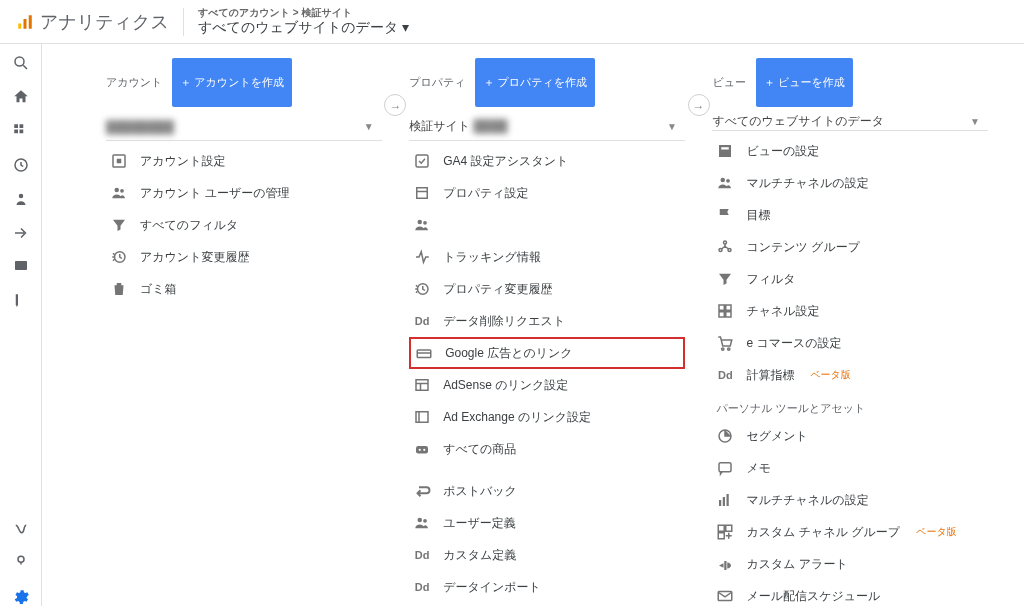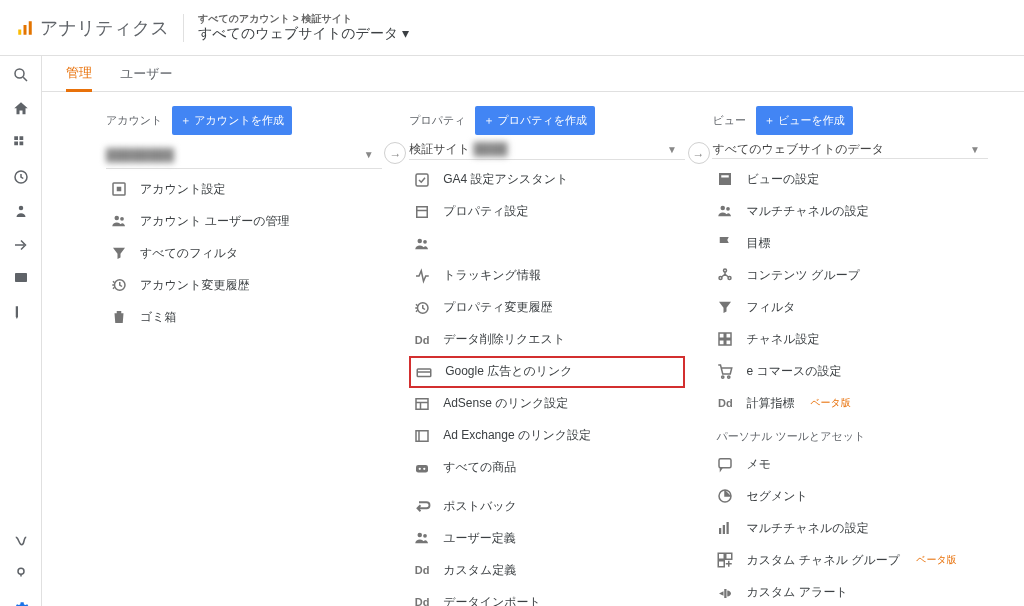--- a/index.html
+++ b/index.html
@@ -1,17 +1,17 @@
 <!DOCTYPE html>
 <html><head>
 <meta charset="utf-8">
 <style>
 * { box-sizing: border-box; margin: 0; padding: 0; }
 body { font-family: "Helvetica Neue", Arial, "Hiragino Sans", "Meiryo", sans-serif; background: #fff; color: #3c4043; font-size: 13px; width: 1024px; height: 606px; overflow: hidden; }
-.header { display: flex; align-items: center; height: 56px; border-bottom: 1px solid #e0e0e0; padding: 0 16px; }
+.header { display: flex; align-items: center; height: 44px; border-bottom: 1px solid #e0e0e0; padding: 0 16px; }
 .logo { display: flex; align-items: center; gap: 6px; }
 .logo-icon { width: 18px; height: 18px; }
 .app-title { font-size: 18px; color: #5f6368; font-weight: 400; }
 .hdr-sep { width:1px; height:28px; background:#e0e0e0; margin: 0 14px; }
 .breadcrumb-block { font-size: 11px; color: #666; line-height: 1.2; }
 .breadcrumb-block .bc-top { font-size: 10px; font-weight: bold; }
 .breadcrumb-block .bc-bottom { font-size: 14px; color: #3c4043; }
 
 .main { display: flex; height: calc(606px - 44px); }
 .leftnav { width: 42px; border-right: 1px solid #e0e0e0; display: flex; flex-direction: column; align-items: center; padding-top: 10px; gap: 16px; }
@@ -21,21 +21,21 @@
 
 .content { flex: 1; display: flex; flex-direction: column; overflow: hidden; }
 .tabs { display: flex; gap: 28px; padding: 0 24px; height: 36px; align-items: flex-end; border-bottom: 1px solid #e0e0e0; }
 .tab { padding-bottom: 8px; font-size: 13px; color: #5f6368; cursor: pointer; }
 .tab.active { color: #e8710a; border-bottom: 3px solid #e8710a; margin-bottom: -1px; padding-bottom: 7px; }
 
 .columns { flex:1; display: flex; padding: 14px 36px 0 64px; gap: 0; overflow: hidden; position: relative; }
 .col { width: 320px; display:flex; flex-direction:column; }
 .col-head { display: flex; align-items: center; gap: 10px; padding-bottom: 6px; font-size: 11px; }
 .col-head-label { color: #5f6368; }
-.blue-btn { background: #4285f4; color: #fff; border: none; border-radius: 2px; font-size: 11px; padding: 7px 8px; cursor: pointer; display: inline-flex; align-items: center; gap: 4px; }
+.blue-btn { background: #4285f4; color: #fff; border: none; border-radius: 2px; font-size: 11px; padding: 17px 8px; cursor: pointer; display: inline-flex; align-items: center; gap: 4px; }
 .selector { display:flex; align-items:center; justify-content:space-between; height: 28px; border-bottom: 1px solid #e0e0e0; padding-right: 8px; font-size: 12px; color: #444; cursor:pointer; margin-bottom: 4px; }
 .selector .sel-val { filter: blur(3px); color:#888; }
 .selector .sel-val.clear { filter:none; color:#444; }
 .selector .chev { color:#888; font-size: 10px; }
 
 .item-list { display:flex; flex-direction:column; }
 .item { display:flex; align-items:center; gap: 12px; height: 32px; padding-left: 4px; font-size: 12px; color: #3c4043; cursor:pointer; }
 .item .ic { width: 18px; height: 18px; color:#757575; display:flex; align-items:center; justify-content:center; flex-shrink:0; }
 .section-title { font-size: 11px; color:#5f6368; padding: 10px 0 4px 4px; }
 .highlight-red { border: 2px solid #d32f2f; }
@@ -127,24 +127,20 @@
         </svg>
       </div>
     <div class="nav-icon active">
         <svg viewBox="0 0 24 24" fill="currentColor">
           <path d="M12 8a4 4 0 100 8 4 4 0 000-8zm8.4 4a6.5 6.5 0 00-.1-1.2l2.1-1.6-2-3.4-2.5 1a6.6 6.6 0 00-2-1.2l-.4-2.6h-4l-.4 2.6a6.6 6.6 0 00-2 1.2l-2.5-1-2 3.4 2.1 1.6a6.5 6.5 0 000 2.4L3.6 15l2 3.4 2.5-1c.6.5 1.3.9 2 1.2l.4 2.6h4l.4-2.6c.7-.3 1.4-.7 2-1.2l2.5 1 2-3.4-2.1-1.6c.1-.4.1-.8.1-1.2z"></path>
         </svg>
       </div>
   </div>
 
   <div class="content">
-    <div class="tabs">
-      <div class="tab active">管理</div>
-      <div class="tab">ユーザー</div>
-    </div>
 
     <div class="columns">
 
       <div class="col">
         <div class="col-head">
           <span class="col-head-label">アカウント</span>
           <button class="blue-btn">＋ アカウントを作成</button>
         </div>
         <div class="selector">
           <span class="sel-val">████████</span>
@@ -425,34 +421,34 @@
               </span>
               <span>計算指標</span>
               <span class="badge">ベータ版</span>
             </div>
           </div>
         <div class="section-title">パーソナル ツールとアセット</div>
         <div class="item-list" id="view-items-2">
             <div class="item">
               <span class="ic">
                 <svg viewBox="0 0 24 24" fill="none" stroke="currentColor" stroke-width="2">
+                  <circle cx="12" cy="12" r="8"></circle>
+                  <path d="M12 4v8h8" fill="currentColor"></path>
+                </svg>
+              </span>
+              <span>セグメント</span>
+            </div>
+            <div class="item">
+              <span class="ic">
+                <svg viewBox="0 0 24 24" fill="none" stroke="currentColor" stroke-width="2">
                   <rect x="4" y="5" width="16" height="12" rx="2"></rect>
                   <path d="M8 17l-2 3v-3"></path>
                 </svg>
               </span>
               <span>メモ</span>
-            </div>
-            <div class="item">
-              <span class="ic">
-                <svg viewBox="0 0 24 24" fill="none" stroke="currentColor" stroke-width="2">
-                  <circle cx="12" cy="12" r="8"></circle>
-                  <path d="M12 4v8h8" fill="currentColor"></path>
-                </svg>
-              </span>
-              <span>セグメント</span>
             </div>
             <div class="item">
               <span class="ic">
                 <svg viewBox="0 0 24 24" fill="currentColor">
                   <rect x="4" y="12" width="3" height="8"></rect>
                   <rect x="9" y="8" width="3" height="12"></rect>
                   <rect x="14" y="4" width="3" height="16"></rect>
                 </svg>
               </span>
               <span>マルチチャネルの設定</span>

